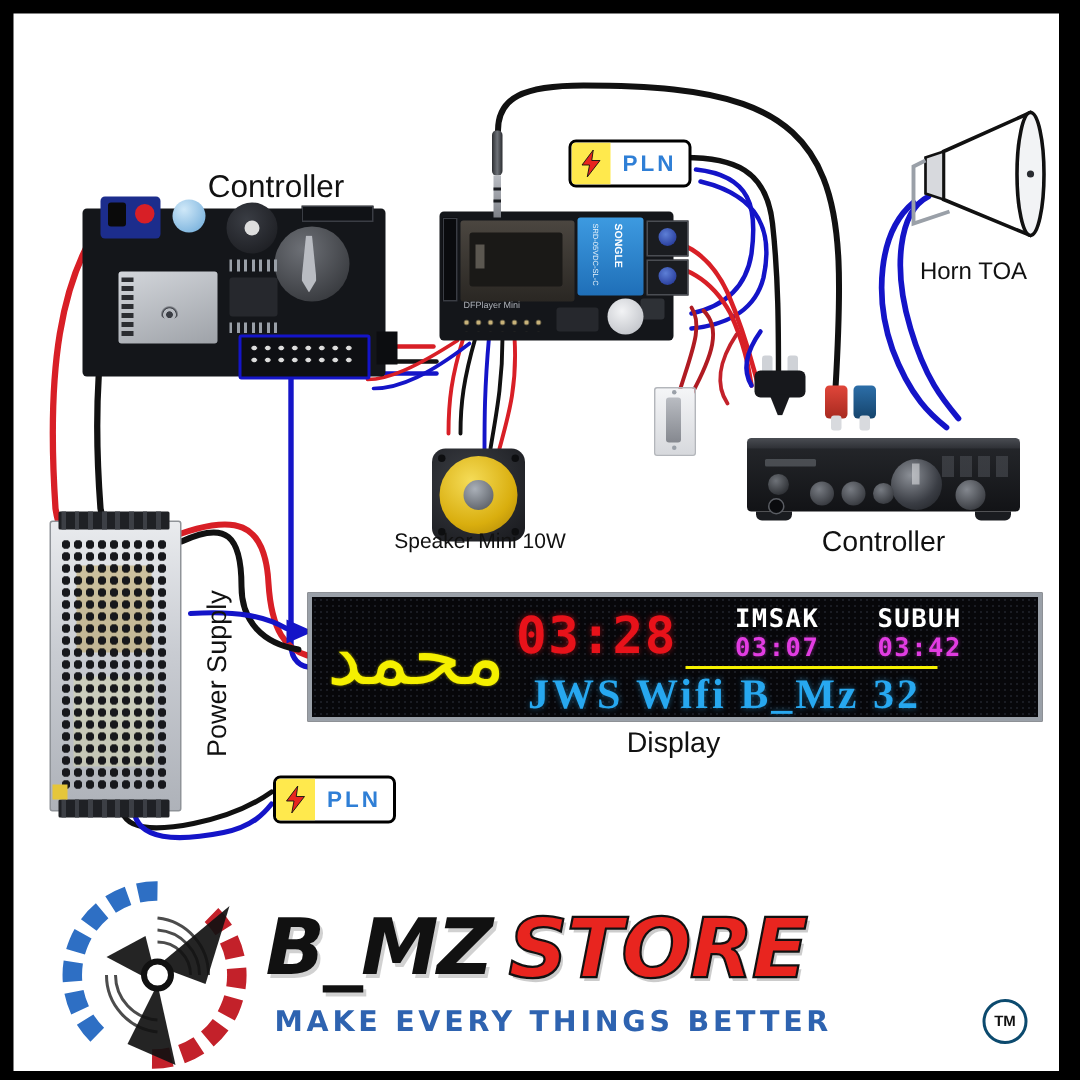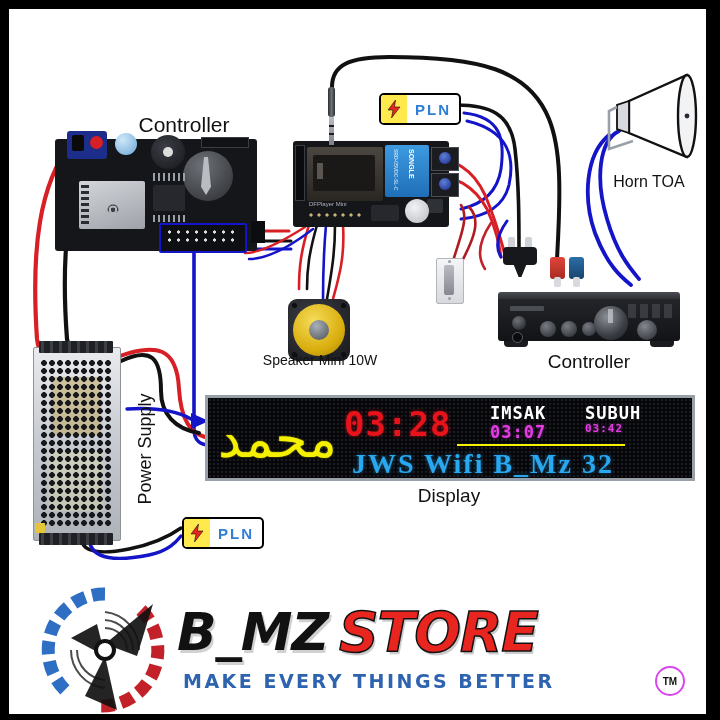--- a/index.html
+++ b/index.html
@@ -276,21 +276,21 @@
 
     <div class="arab" style="left:10px;top:2px;width:84px;height:78px;font-size:52px;line-height:78px;text-align:center;
                 text-shadow:0 0 2px #8a8600;">محمد</div>
 
     <div class="dtext" style="left:104px;top:6px;font-size:34px;color:#e8121a;text-shadow:0 0 4px rgba(232,18,26,.55);">03:28</div>
 
     <div class="dtext" style="left:250px;top:5px;font-size:17px;color:#ffffff;">IMSAK</div>
     <div class="dtext" style="left:250px;top:24px;font-size:17px;color:#e23ce2;text-shadow:0 0 3px rgba(226,60,226,.5);">03:07</div>
 
     <div class="dtext" style="left:345px;top:5px;font-size:17px;color:#ffffff;">SUBUH</div>
-    <div class="dtext" style="left:345px;top:24px;font-size:11px;color:#e23ce2;text-shadow:0 0 3px rgba(226,60,226,.5);">03:42</div>
+    <div class="dtext" style="left:345px;top:24px;font-size:17px;color:#e23ce2;text-shadow:0 0 3px rgba(226,60,226,.5);">03:42</div>
 
     <div class="abs" style="left:249px;top:46px;width:168px;height:2px;background:#f5f000;"></div>
 
     <div class="dtext serif" style="left:100px;top:50px;font-size:28px;color:#27a8f0;letter-spacing:2px;
                 text-shadow:0 0 4px rgba(39,168,240,.5);">JWS Wifi B_Mz 32</div>
 
   </div>
   <div class="lbl" style="left:370px;top:476px;width:140px;font-size:19px;">Display</div>
 
   <div id="logo">
@@ -315,20 +315,20 @@
       </g>
       <circle cx="64" cy="64" r="9" fill="#fff" stroke="#111" stroke-width="4"></circle>
     </svg>
 
     <div class="logotxt" style="left:330px;top:26px;font-size:55px;color:#e8251f;letter-spacing:-1px;
                 -webkit-text-stroke:1.5px #111;text-shadow:2px 3px 0 rgba(0,0,0,.2);">STORE</div>
     <div class="logotxt" style="left:168px;top:28px;font-size:52px;color:#111;letter-spacing:-1px;
                 text-shadow:2px 3px 0 rgba(0,0,0,.18);">B_MZ</div>
 
     <div class="tagline" style="left:174px;top:96px;font-size:19px;">MAKE  EVERY  THINGS  BETTER</div>
-    <div class="abs" style="left:646px;top:92px;width:26px;height:26px;border:2px solid #d946ef;border-radius:50%;
+    <div class="abs" style="left:646px;top:92px;width:26px;height:26px;border:2px solid #0c4a6e;border-radius:50%;
                 display:flex;align-items:center;justify-content:center;">
       <span style="font-size:10px;font-weight:700;font-family:'Liberation Sans',sans-serif;color:#111;">TM</span>
     </div>
   </div>
 
 </div>
 </div>
 
 </body></html>

